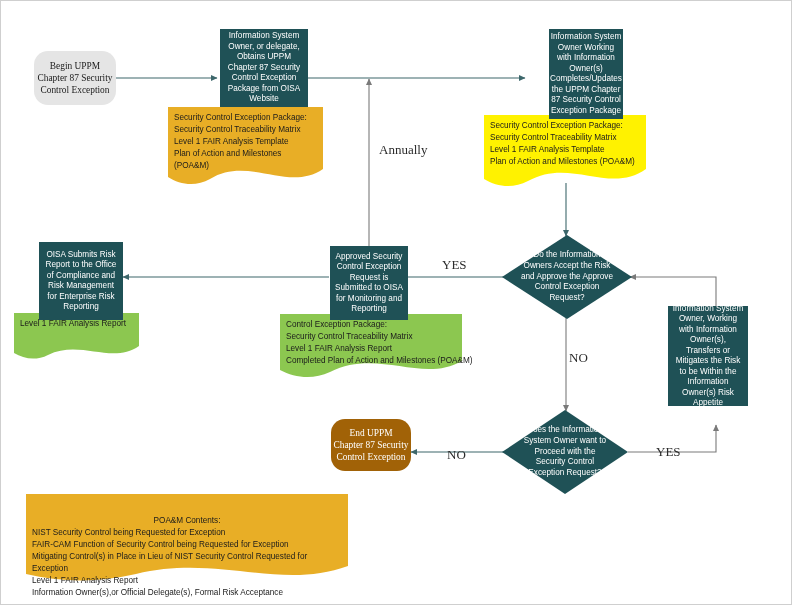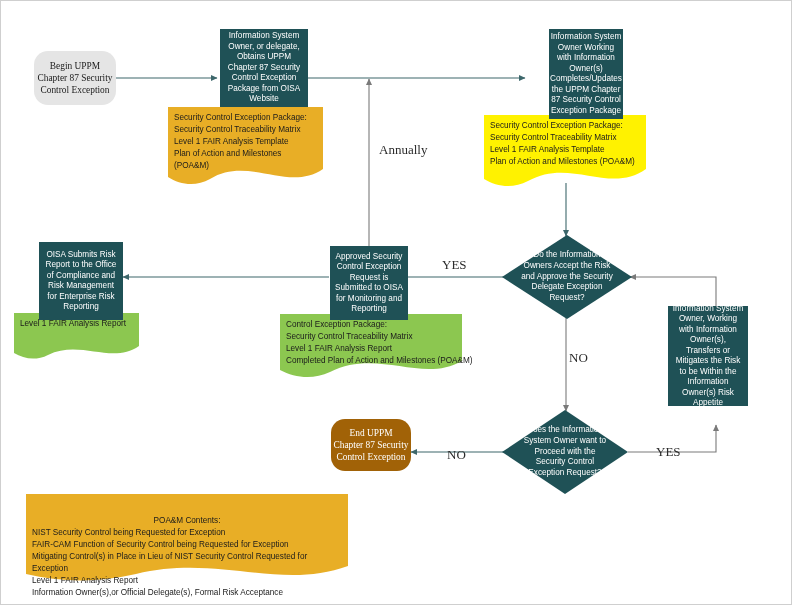--- a/index.html
+++ b/index.html
@@ -211,21 +211,21 @@
 Control Exception</div>
 
   <div class="node process" style="left:219px; top:28px; width:88px; height:78px;">Information System Owner, or delegate, Obtains UPPM Chapter 87 Security Control Exception Package from OISA Website</div>
 
   <div class="node process" style="left:548px; top:28px; width:74px; height:90px;">Information System Owner Working with Information Owner(s) Completes/Updates the UPPM Chapter 87 Security Control Exception Package</div>
 
   <div class="node decision" style="left:501px; top:234px; width:130px; height:84px;">
     <svg width="130" height="84" viewBox="0 0 130 84" xmlns="http://www.w3.org/2000/svg">
       <path d="M65,0 L130,42 L65,84 L0,42 Z" fill="#1F5156"></path>
     </svg>
-    <div class="dtext">Do the Information Owners Accept the Risk and Approve the Security Delegate Exception Request?</div>
+    <div class="dtext">Do the Information Owners Accept the Risk and Approve the Approve Control Exception Request?</div>
   </div>
 
   <div class="node decision" style="left:501px; top:409px; width:126px; height:84px;">
     <svg width="126" height="84" viewBox="0 0 126 84" xmlns="http://www.w3.org/2000/svg">
       <path d="M63,0 L126,42 L63,84 L0,42 Z" fill="#1F5156"></path>
     </svg>
     <div class="dtext">Does the Information System Owner want to Proceed with the Security Control Exception Request?</div>
   </div>
 
   <div class="node process" style="left:667px; top:305px; width:80px; height:100px;">Information System Owner, Working with Information Owner(s), Transfers or Mitigates the Risk to be Within the Information Owner(s) Risk Appetite</div>

